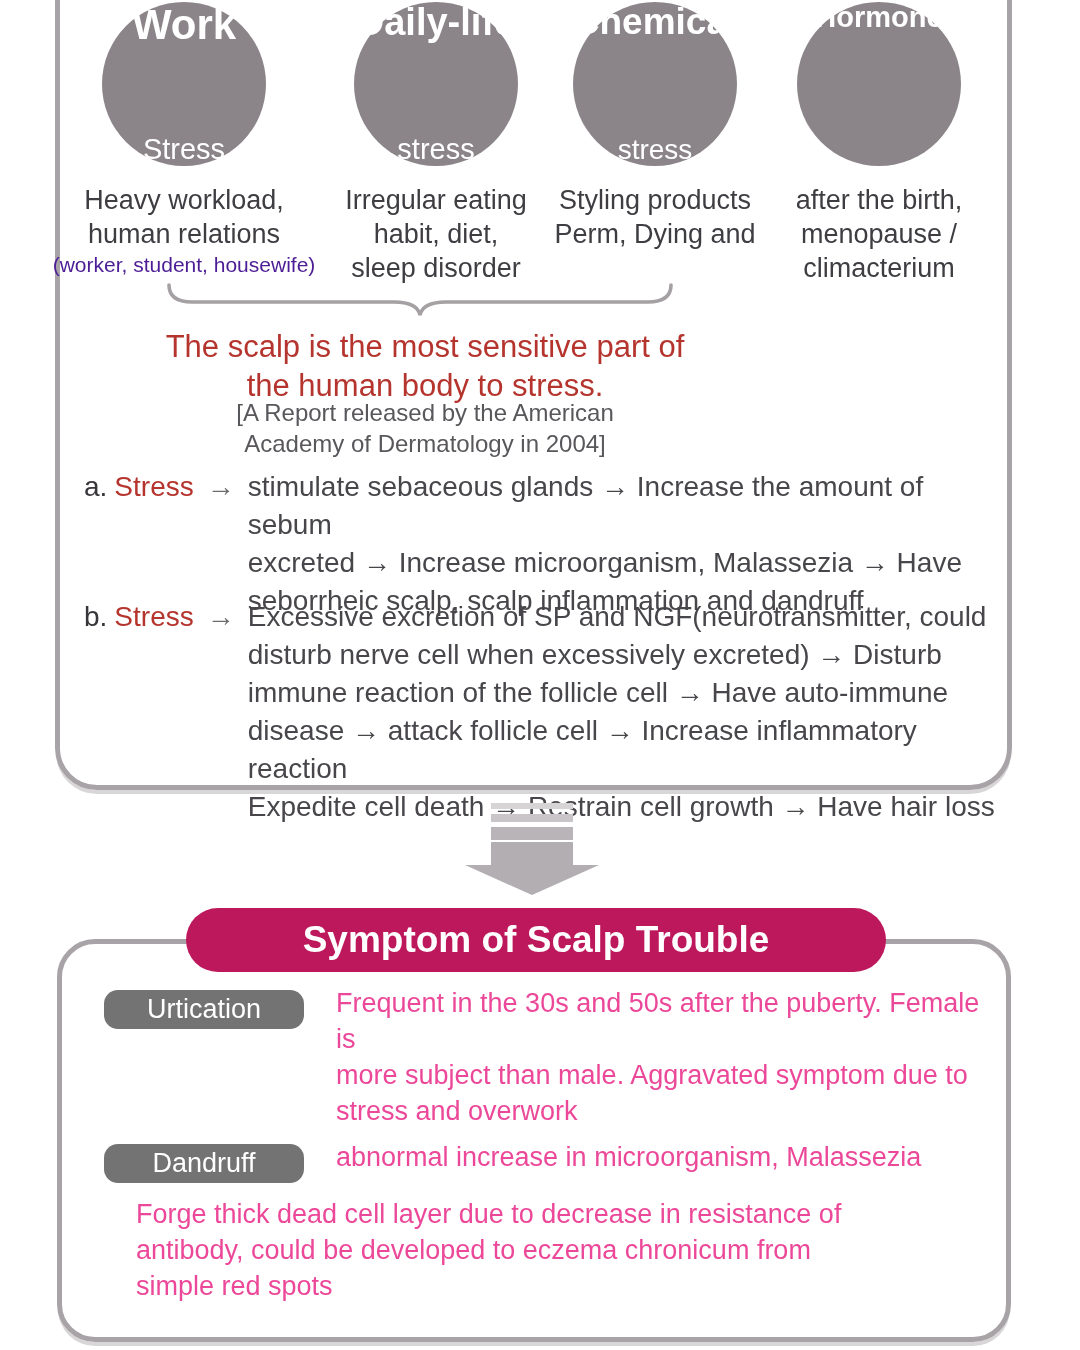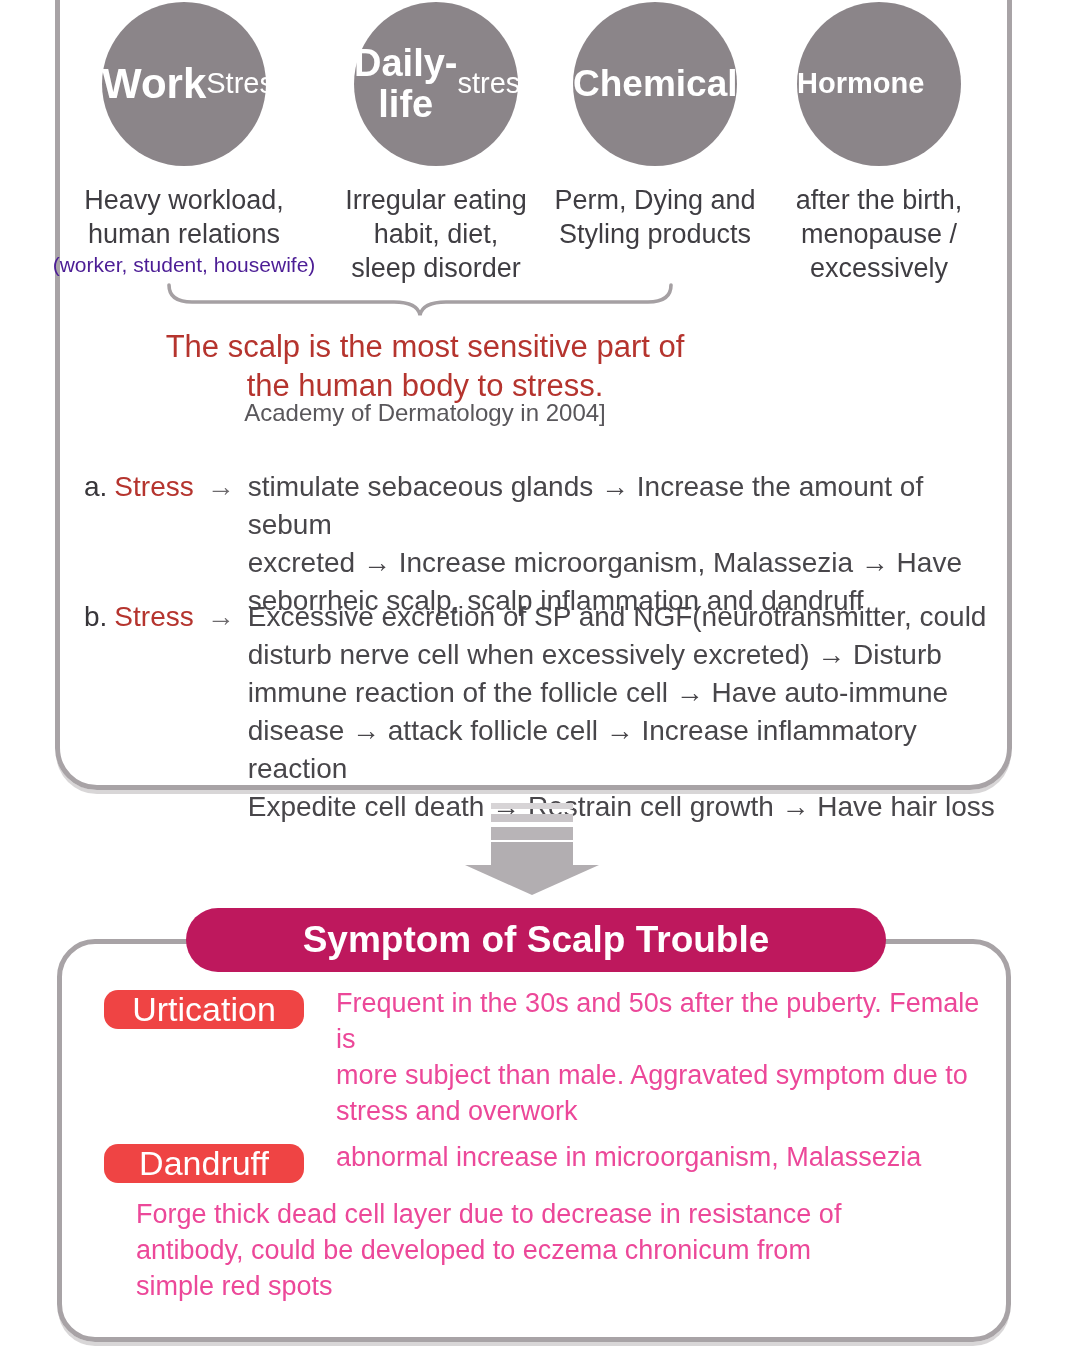--- a/index.html
+++ b/index.html
@@ -28,21 +28,21 @@
     box-shadow:0 5px 0 -1px rgba(168,163,166,0.45);
   }
 
   
   .circle {
     position:absolute; top:2px;
     width:164px; height:164px;
     border-radius:50%;
     background:#8b8589;
     color:#ffffff;
-    display:flex; flex-direction:row;
+    display:flex; flex-direction:column;
     align-items:center; justify-content:space-between;
     text-align:center;
   }
   .circle-title { font-weight:bold; line-height:1.08; }
   .circle-sub   { line-height:1.15; }
   .c0 { left:102px; }  .c0 .circle-title{font-size:42px;} .c0 .circle-sub{font-size:29px;}
   .c1 { left:354px; }  .c1 .circle-title{font-size:38px;} .c1 .circle-sub{font-size:29px;}
   .c2 { left:573px; }  .c2 .circle-title{font-size:37px;} .c2 .circle-sub{font-size:28px;}
   .c3 { left:797px; }  .c3 .circle-title{font-size:29px;}
 
@@ -119,24 +119,24 @@
     width:880px;
   }
   .symptom-row { display:flex; align-items:flex-start; }
   .row1 { margin-bottom:10px; }
   .row2 { margin-bottom:13px; }
   .row3 { margin-bottom:10px; }
   .symptom-pill {
     flex:0 0 200px;
     min-height:38px;
     margin-top:5px;
-    background:#ef4444;
+    background:#737373;
     border-radius:14px;
     color:#ffffff;
-    font-size:34px; line-height:33px;
+    font-size:27px; line-height:33px;
     display:flex; align-items:center; justify-content:center;
     text-align:left;
     padding:3px 10px;
   }
   .symptom-desc {
     margin-left:32px;
     font-size:27px; line-height:36px;
     color:#ec4899;
   }
 </style>
@@ -162,35 +162,36 @@
 </div>
 
 <div class="cause-desc d0">
   <span><span class="ln">Heavy workload,</span><span class="ln">human relations</span></span>
   <span class="cause-note">(worker, student, housewife)</span>
 </div>
 <div class="cause-desc d1">
   <span><span class="ln">Irregular eating</span><span class="ln">habit, diet,</span><span class="ln">sleep disorder</span></span>
 </div>
 <div class="cause-desc d2">
-  <span><span class="ln">Perm, Dying and</span><span class="ln">Styling products</span></span>
+  <span><span class="ln">Styling products</span><span class="ln">Perm, Dying and</span></span>
 </div>
 <div class="cause-desc d3">
-  <span><span class="ln">after the birth,</span><span class="ln">menopause /</span><span class="ln">excessively</span></span>
+  <span><span class="ln">after the birth,</span><span class="ln">menopause /</span><span class="ln">climacterium</span></span>
 </div>
 
 <svg class="brace" width="508" height="36" viewBox="0 0 508 36">
   <path d="M3,3 C3,15 11,20 26,20 L228,20 C243,20 252,24 254,33 C256,24 265,20 280,20 L482,20 C497,20 505,15 505,3" fill="none" stroke="#a5a0a3" stroke-width="3.6" stroke-linecap="round"></path>
 </svg>
 
 <div class="headline">
     <span class="ln">The scalp is the most sensitive part of</span>
     <span class="ln">the human body to stress.</span>
   </div>
 <div class="citation">
+    <span class="ln">[A Report released by the American</span>
     <span class="ln">Academy of Dermatology in 2004]</span>
   </div>
 
 <div class="flow flow-a">
   <span class="flow-label">a.</span>
   <span class="flow-kw">Stress</span>
   <span class="flow-arrow">→</span>
   <div class="flow-text">
       <span class="ln">stimulate sebaceous glands → Increase the amount of sebum</span>
       <span class="ln">excreted → Increase microorganism, Malassezia → Have</span>

